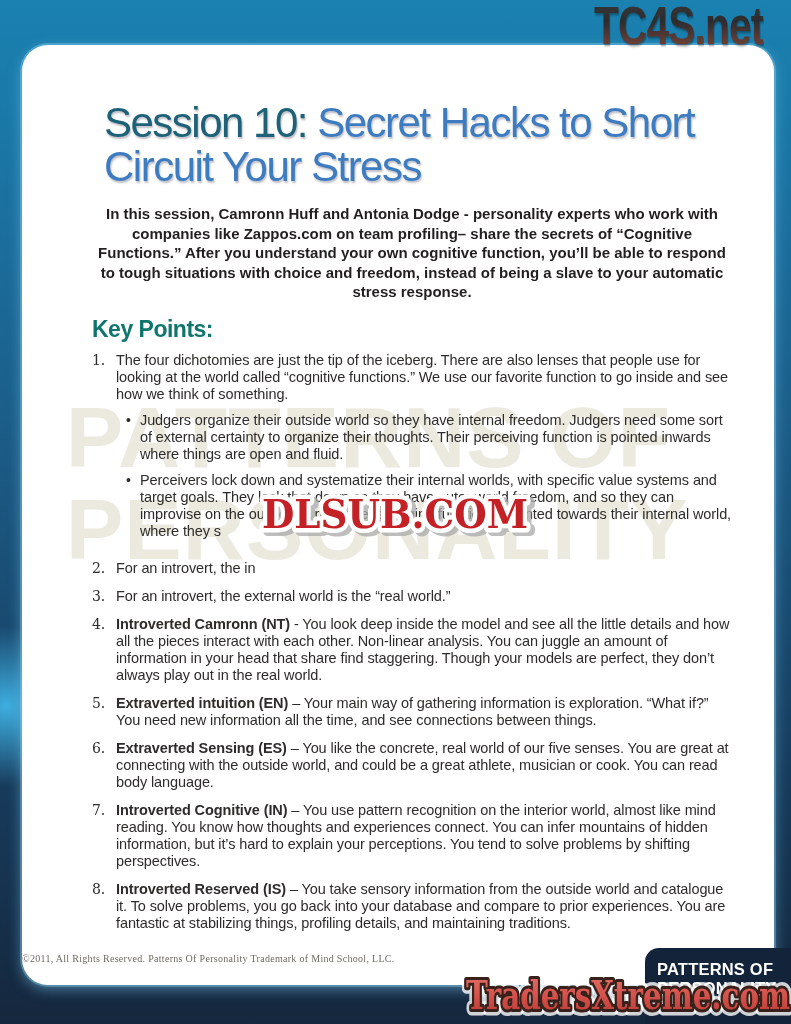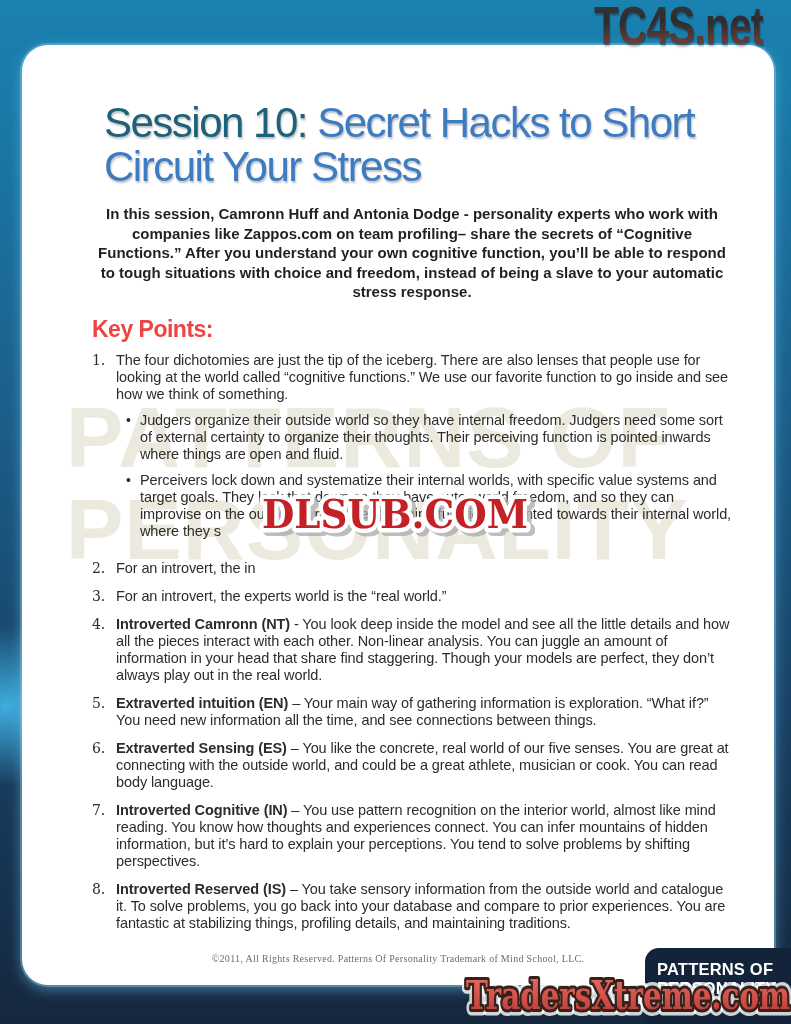--- a/index.html
+++ b/index.html
@@ -25,32 +25,32 @@
     margin:12px;font-size:42px;line-height:44px;font-weight:400;letter-spacing:-1.5px;
     text-shadow:1px 2px 2px rgba(70,70,90,.35);max-width:650px;
   }
   .title .t1{color:#1d6278;}
   .title .t2{color:#3e7cc2;}
   .intro{
     margin:15px 0 0 0;font-size:15px;line-height:19.5px;font-weight:bold;color:#231f20;text-align:center;
   }
   .keypoints{
     margin:14px 0 0 0;font-size:23px;line-height:26px;font-weight:800;
-    color:#ef4444;letter-spacing:-0.5px;
+    color:#0f766e;letter-spacing:-0.5px;
   }
   .list{margin-top:10px;font-size:14.5px;line-height:17px;color:#2e2c2a;letter-spacing:-0.1px;}
   .item{display:flex;margin-bottom:11px;}
   .num{flex:none;width:24px;font-family:"DejaVu Serif",serif;font-size:14px;color:#2e2c2a;}
   .itext{flex:1;}
   .itext b{font-weight:bold;}
   .bullets{margin:9px 0 0 10px;}
   .bullet{display:flex;margin-bottom:9px;}
   .dot{flex:none;width:14px;font-size:14px;}
   .footer{
-    position:absolute;left:0;right:0;top:908px;text-align:center;z-index:1;
+    position:absolute;left:0;right:0;top:908px;z-index:1;
     font-family:"Liberation Serif",serif;font-size:10px;color:#6f6b66;letter-spacing:.3px;
   }
   .logo{
     position:absolute;left:645px;top:948px;right:0;height:76px;z-index:2;
     background:
       radial-gradient(circle at 110px 12px, rgba(120,190,240,.45) 0px, rgba(120,190,240,0) 26px),
       radial-gradient(circle at 35px 58px, rgba(90,160,220,.35) 0px, rgba(90,160,220,0) 30px),
       radial-gradient(circle at 135px 50px, rgba(90,160,220,.30) 0px, rgba(90,160,220,0) 24px),
       linear-gradient(160deg,#1b3least 0%,#13233a 100%);
     background-color:#13233a;
@@ -104,21 +104,21 @@
         </div>
       </div>
 
       <div class="item">
         <span class="num">2.</span>
         <div class="itext"><b></b><span>For an introvert, the in</span></div>
       </div>
 
       <div class="item">
         <span class="num">3.</span>
-        <div class="itext"><b></b><span>For an introvert, the experts world is the “real world.”</span></div>
+        <div class="itext"><b></b><span>For an introvert, the external world is the “real world.”</span></div>
       </div>
 
       <div class="item">
         <span class="num">4.</span>
         <div class="itext"><b>Introverted Camronn (NT)</b><span>  - You look deep inside the model and see all the little details and how all the pieces interact with each other. Non-linear analysis. You can juggle an amount of information in your head that share find staggering. Though your models are perfect, they don’t always play out in the real world.</span></div>
       </div>
 
       <div class="item">
         <span class="num">5.</span>
         <div class="itext"><b>Extraverted intuition (EN)</b><span> – Your main way of gathering information is exploration. “What if?” You need new information all the time, and see connections between things.</span></div>

